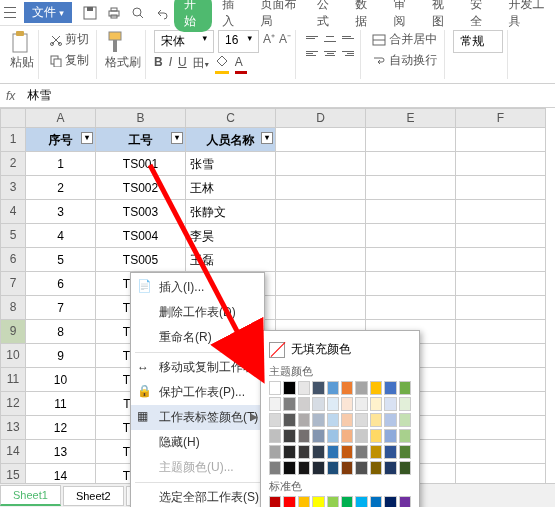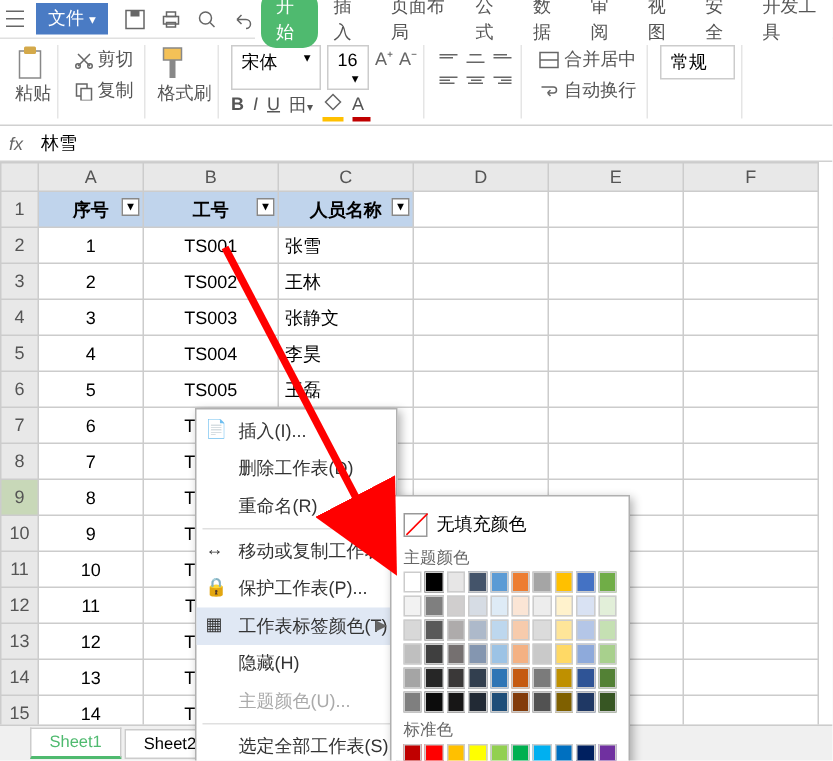--- a/index.html
+++ b/index.html
@@ -30,21 +30,21 @@
 .col-h{background:#e8e8e8;border:1px solid #ccc;border-left:none;text-align:center;line-height:18px;color:#555}
 .col-A{width:70px}.col-B{width:90px}.col-C{width:90px}.col-D{width:90px}.col-E{width:90px}.col-F{width:90px}
 .rows{}
 .row{display:flex;height:24px}
 .row-h{width:26px;background:#e8e8e8;border:1px solid #ccc;border-top:none;text-align:center;line-height:22px;color:#555}
 .row-h.sel{background:#c8d8b8}
 .cell{border:1px solid #ccc;border-top:none;border-left:none;padding:2px 4px;line-height:20px;overflow:hidden;white-space:nowrap}
 .cell.hdr{background:#c0d4ec;font-weight:bold;text-align:center;position:relative}
 .cell.hdr .filter{position:absolute;right:2px;top:4px;width:12px;height:12px;border:1px solid #888;background:#fff;font-size:8px;line-height:10px;text-align:center}
 .cell.ctr{text-align:center}
-.sheet-tabs{position:absolute;bottom:0;left:0;right:0;height:24px;background:#f0f0f0;display:flex;align-items:center;padding-left:20px;border-top:1px solid #ccc}
+.sheet-tabs{position:absolute;bottom:0;left:0;right:0;height:24px;background:#f0f0f0;display:flex;align-items:center;border-top:1px solid #ccc}
 .sheet-tab{padding:3px 12px;background:#fff;border:1px solid #ccc;margin-right:2px;cursor:pointer;font-size:11px}
 .sheet-tab.active{color:#4fba6f;border-bottom:2px solid #4fba6f}
 .context-menu{position:absolute;background:#fff;border:1px solid #b0b0b0;box-shadow:2px 2px 6px rgba(0,0,0,0.3);padding:2px 0;z-index:100}
 .ctx-item{padding:4px 24px 4px 28px;cursor:pointer;white-space:nowrap;position:relative;font-size:12px;color:#333}
 .ctx-item:hover,.ctx-item.hover{background:#e0e8f4}
 .ctx-item.disabled{color:#aaa}
 .ctx-sep{height:1px;background:#e0e0e0;margin:2px 4px}
 .ctx-item .arrow{position:absolute;right:6px;top:6px;font-size:10px;color:#666}
 .ctx-item .ico{position:absolute;left:6px;top:4px;width:14px;height:14px}
 .submenu{left:260px;top:330px;width:160px}
@@ -143,21 +143,21 @@
         <svg width="20" height="24" viewBox="0 0 20 24">
           <rect x="4" y="2" width="12" height="8" fill="#f4c157" stroke="#888"></rect>
           <rect x="8" y="10" width="4" height="12" fill="#888"></rect>
         </svg>
         <div>格式刷</div>
       </div>
   </div>
   <div class="rib-group">
     <div style="display:flex;gap:4px">
       <div class="font-sel" style="width:60px"><span>宋体</span> <span style="float:right;font-size:9px">▾</span></div>
-      <div class="font-sel" style="width:28px"><span>16</span> <span style="float:right;font-size:9px">▾</span></div>
+      <div class="font-sel" style="width:41px"><span>16</span> <span style="float:right;font-size:9px">▾</span></div>
       <span style="color:#666">A⁺</span>
       <span style="color:#666">A⁻</span>
     </div>
     <div style="display:flex;gap:6px;color:#555">
       <span style="font-weight:bold">B</span>
       <span style="font-style:italic">I</span>
       <span style="text-decoration:underline">U</span>
       <span>田<span style="font-size:8px">▾</span></span>
       <span style="position:relative">
           <svg width="14" height="14" viewBox="0 0 14 14">

